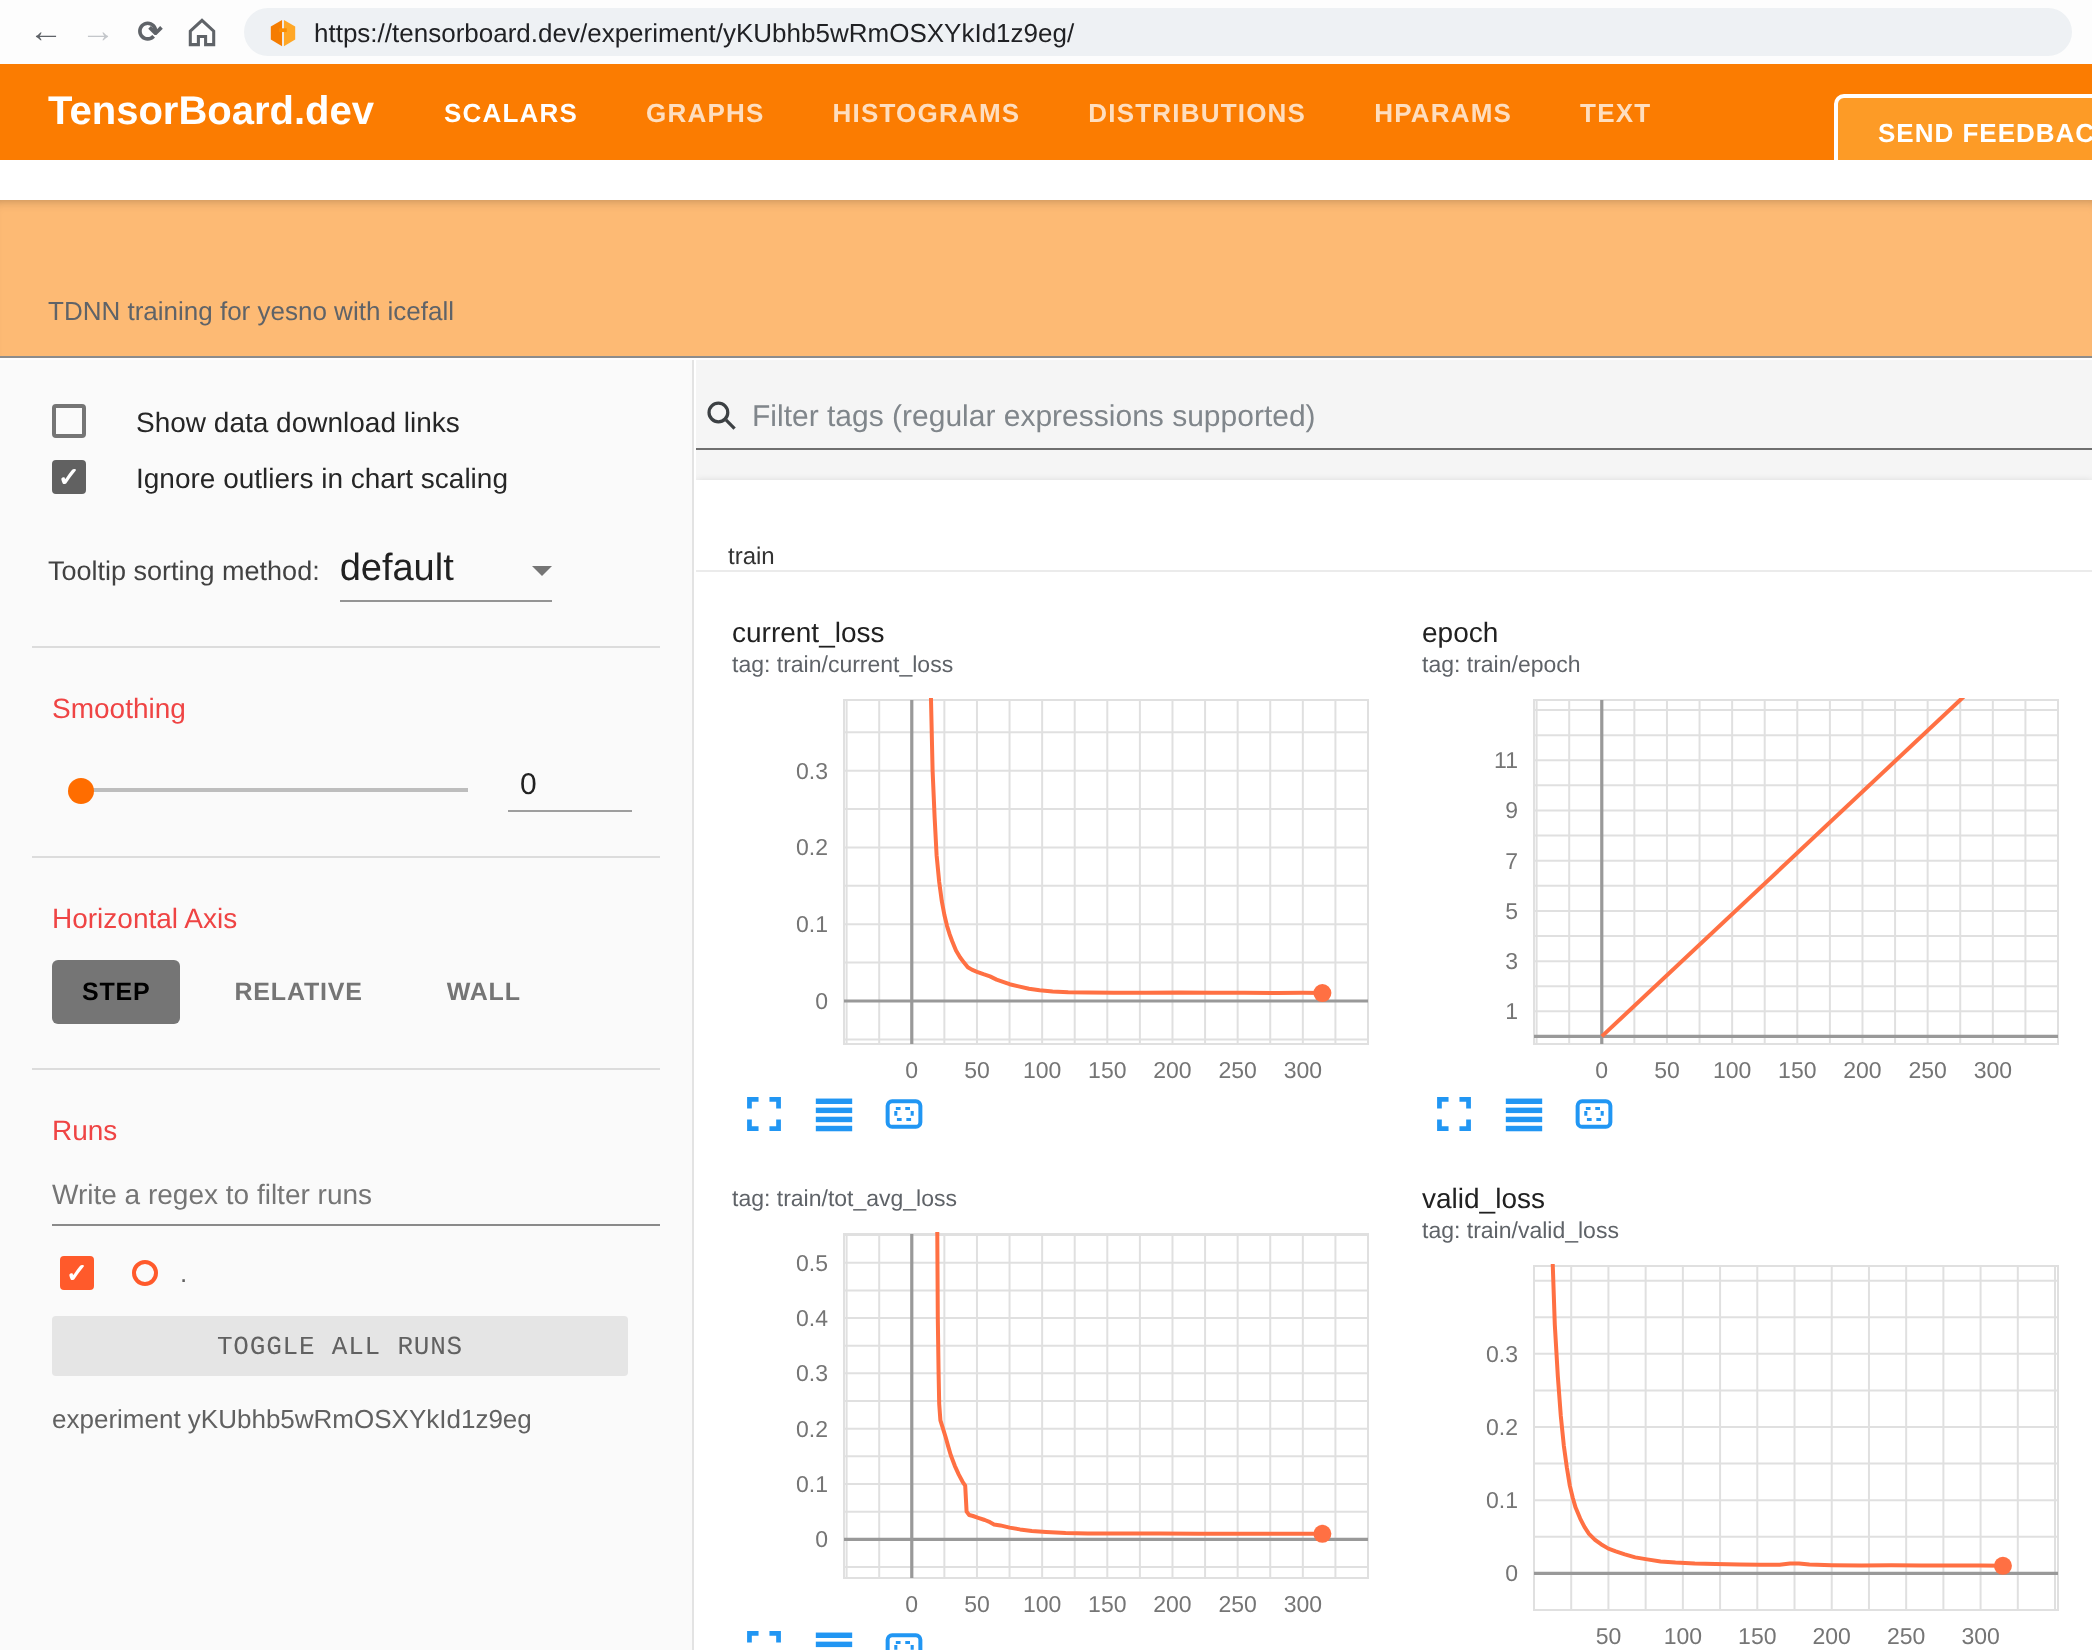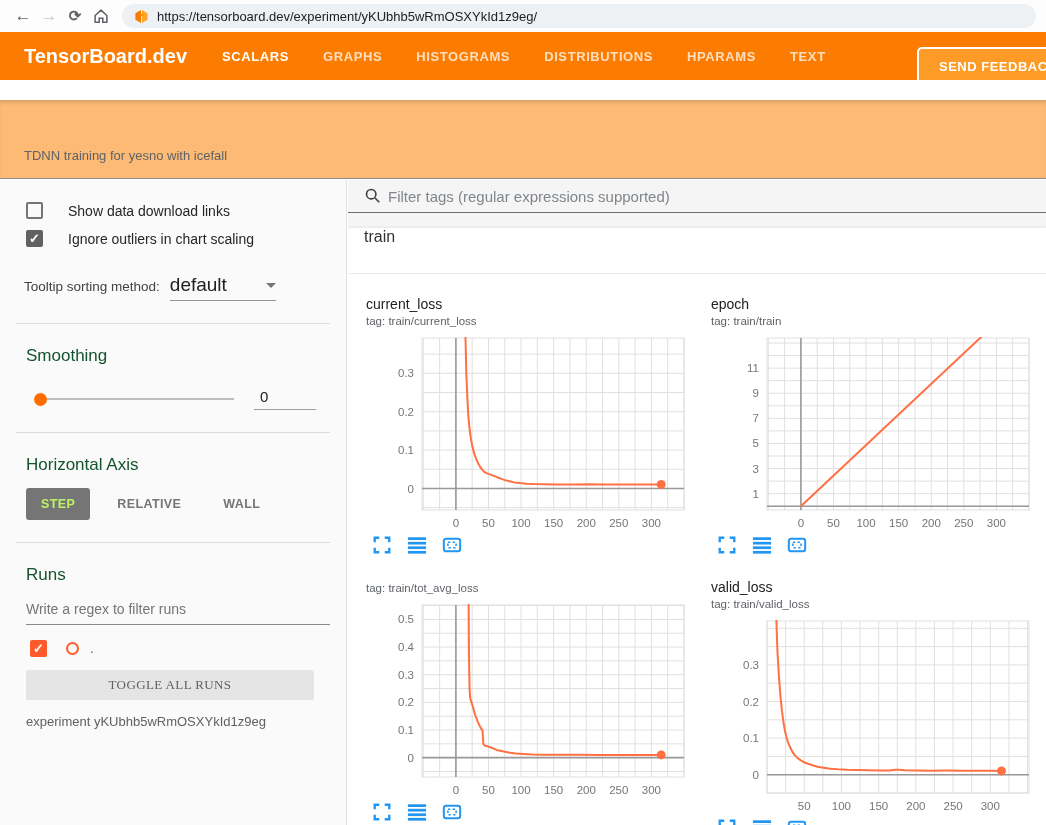--- a/index.html
+++ b/index.html
@@ -45,53 +45,53 @@
   .cb.checked { background:#616161; border-color:#616161; }
   .cb.orange { background:#ff5a2b; border-color:#ff5a2b; }
   .cb .mark { color:#fff; font-size:13px; font-weight:bold; line-height:1; }
   .tooltip-row { margin:27px 0 0 24px; display:flex; align-items:baseline; }
   .tooltip-row .lbl { font-size:13.5px; color:#424242; margin-right:10px; }
   .select { display:inline-flex; align-items:center; justify-content:space-between; width:106px;
             border-bottom:1px solid #949494; padding-bottom:4px; font-size:19px; color:#212121; cursor:pointer; }
   .caret { width:0; height:0; border-left:5px solid transparent; border-right:5px solid transparent;
            border-top:5px solid #757575; margin-left:8px; }
   .divider { border-top:1px solid #dcdcdc; margin:22px 16px 0 16px; }
-  .sec-label { margin:22px 0 0 26px; font-size:17px; color:#14532d; }
+  .sec-label { margin:22px 0 0 26px; font-size:14px; color:#ef4444; }
   .slider-row { display:flex; align-items:center; margin:22px 30px 0 36px; }
   .slider-track { position:relative; flex:1; height:2px; background:#bdbdbd; margin-right:20px; }
   .slider-thumb { position:absolute; left:-2px; top:-5px; width:13px; height:13px; border-radius:50%;
                   background:#ff6d00; cursor:pointer; }
   .slider-val { width:62px; border-bottom:1px solid #9e9e9e; font-size:15px; color:#212121;
                 padding:0 0 4px 6px; }
   .axis-btns { margin:13px 0 0 26px; display:flex; align-items:center; }
   .axis-btn { padding:9px 15px; font-size:12.5px; letter-spacing:.4px; color:#757575; border-radius:3px;
               margin-right:12px; cursor:pointer; font-weight:bold; }
-  .axis-btn.active { background:#757575; color:#bef264;text-align:center; }
+  .axis-btn.active { background:#757575; color:#000000;text-align:center; }
   .regex-input { display:block; margin:16px 17px 0 26px; width:304px; border:none; border-bottom:1px solid #8a8a8a;
                  background:transparent; outline:none; font-size:14px; padding:0 0 7px 0;
                  font-family:"Liberation Sans",sans-serif; color:#212121; }
   .regex-input::placeholder { color:#757575; }
   .run-row { display:flex; align-items:center; margin:15px 0 0 30px; }
   .swatch { width:13px; height:13px; border:2px solid #ff5a2b; border-radius:50%; margin-left:6px; flex:0 0 auto; }
   .run-name { margin-left:11px; font-size:13px; color:#616161; }
   .toggle-btn { display:block; margin:13px 26px 0 26px; width:288px; height:30px; background:#e5e5e5;
                 border:none; border-radius:2px; color:#616161; font-size:13px; letter-spacing:.4px;
-                font-family:Liberation Serif, serif; cursor:pointer; }
+                font-family:Liberation Mono, monospace; cursor:pointer; }
   .exp-note { margin:14px 0 0 26px; font-size:13px; color:#616161; }
 
   
   .main { position:absolute; top:180px; bottom:0; left:348px; right:0; background:#f5f5f5; overflow:hidden; }
-  .filter-row { display:flex; align-items:center; height:33px; border-bottom:1px solid #6f6f6f; padding-left:16px; }
+  .filter-row { display:flex; align-items:center; height:33px; border-bottom:1px solid #6f6f6f; padding-left:4px;margin-top:12px; }
   .filter-row svg { flex:0 0 auto; margin-right:6px; }
   .filter-input { flex:1; border:none; background:transparent; outline:none; font-size:15px;
                   font-family:"Liberation Sans",sans-serif; color:#202124; }
   .filter-input::placeholder { color:#80868b; }
   .tag-card { margin-top:15px; background:#fff; box-shadow:0 1px 4px rgba(0,0,0,.18); min-height:700px; }
-  .tag-card-header { height:46px; display:flex; align-items:flex-start; padding-left:16px;
-                     border-bottom:1px solid #ebebeb; font-size:16px; color:#333; cursor:pointer; }
+  .tag-card-header { height:46px; display:flex; align-items:flex-end; padding-left:16px;
+                     border-bottom:1px solid #ebebeb; font-size:12px; color:#333; cursor:pointer; }
   .charts-grid { display:grid; grid-template-columns:1fr 1fr; column-gap:4px; row-gap:24px;
                  padding:22px 2px 0 10px; }
   .chart-card { width:336px; }
   .chart-title { font-size:14px; color:#212121; padding-left:8px; }
   .chart-tag { font-size:11.5px; color:#5f6368; padding-left:8px; margin-top:3px; }
   .chart-svg { margin-top:6px; display:block; }
   .icons-row { display:flex; align-items:center; gap:15px; margin-top:4px; padding-left:14px; }
   .icons-row .cicon { cursor:pointer; display:flex; }
 </style>
 </head>
@@ -272,21 +272,21 @@
             <span class="cicon">
               <svg width="20" height="20" viewBox="0 0 22 22">
                 <rect x="2" y="4" width="18" height="14" rx="2.5" fill="none" stroke="#2196f3" stroke-width="2.2"></rect>
                 <rect x="6.5" y="8" width="9" height="6" fill="none" stroke="#2196f3" stroke-width="1.7" stroke-dasharray="2.6 2.6"></rect>
               </svg>
             </span>
           </div>
         </div>
         <div class="chart-card">
           <div class="chart-title">epoch</div>
-          <div class="chart-tag">tag: train/train</div>
+          <div class="chart-tag">tag: train/epoch</div>
           <svg width="332" height="198" viewBox="0 0 332 198" class="chart-svg">
             <g stroke="#e0e0e0" stroke-width="1">
               <line x1="65.30348258706468" y1="5" x2="65.30348258706468" y2="177"></line>
               <line x1="81.59701492537313" y1="5" x2="81.59701492537313" y2="177"></line>
               <line x1="97.89054726368158" y1="5" x2="97.89054726368158" y2="177"></line>
               <line x1="114.18407960199005" y1="5" x2="114.18407960199005" y2="177"></line>
               <line x1="130.47761194029852" y1="5" x2="130.47761194029852" y2="177"></line>
               <line x1="146.77114427860698" y1="5" x2="146.77114427860698" y2="177"></line>
               <line x1="163.06467661691542" y1="5" x2="163.06467661691542" y2="177"></line>
               <line x1="179.35820895522386" y1="5" x2="179.35820895522386" y2="177"></line>

